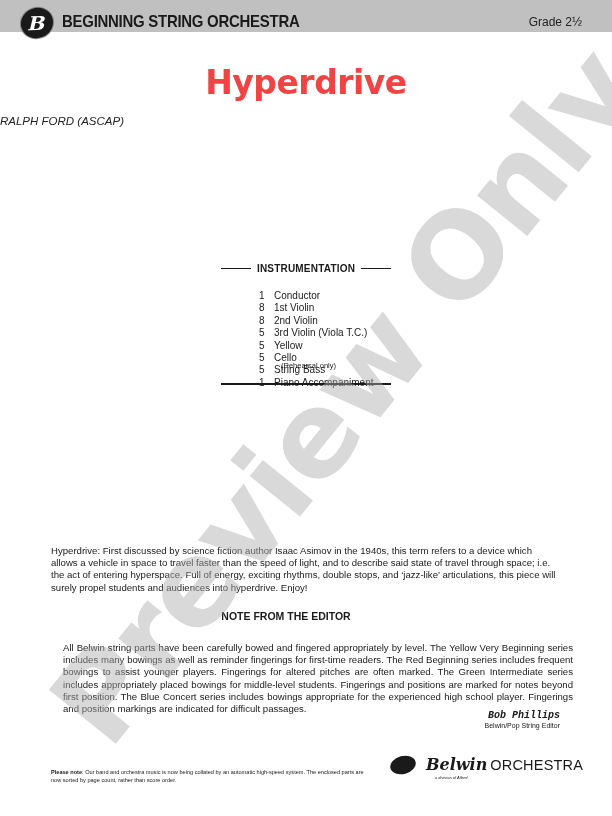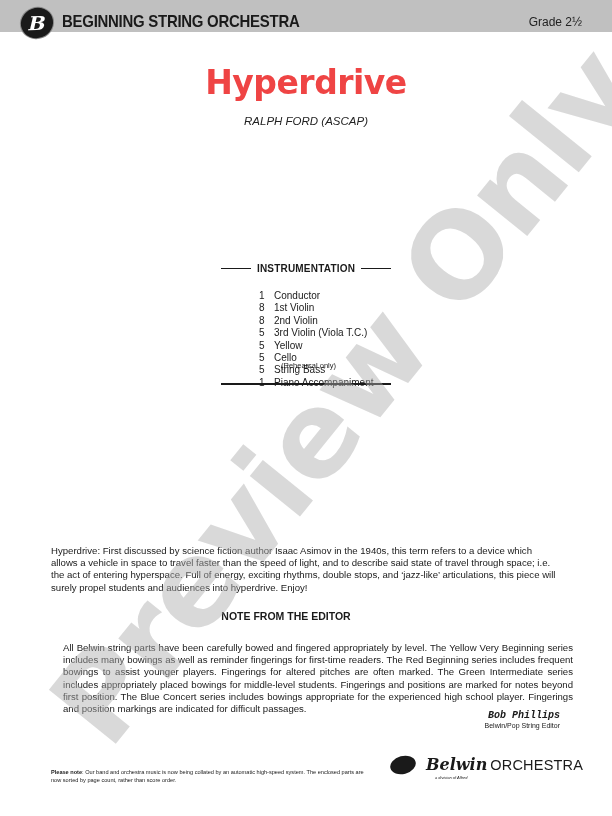--- a/index.html
+++ b/index.html
@@ -51,21 +51,21 @@
       position: absolute; left: 0; width: 612px; top: 63px;
       text-align: center;
       font-family: "DejaVu Sans", sans-serif;
       font-weight: bold;
       font-size: 33px;
       letter-spacing: -0.5px;
       color: #ef4444;
     }
     .composer {
       position: absolute; left: 0; width: 612px; top: 115px;
-      text-align: center;
+      text-align: left;
       font-style: italic;
       font-size: 11.5px;
       color: #222;
     }
     .instr-heading {
       position: absolute; left: 221px; top: 263px;
       width: 170px;
       display: flex; align-items: center; justify-content: center;
       font-weight: bold; font-size: 10px; letter-spacing: 0.2px;
     }

